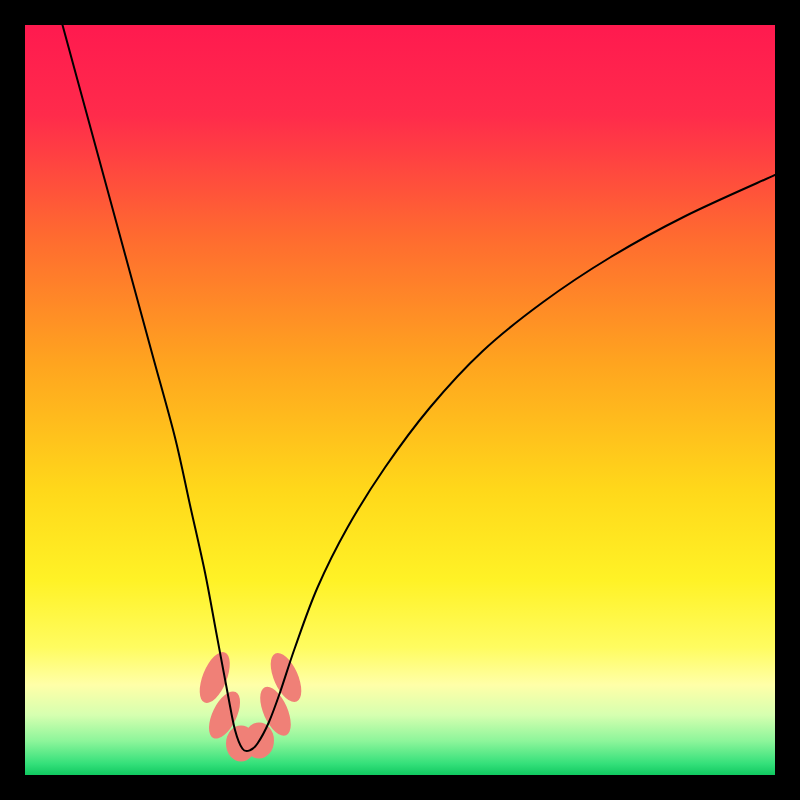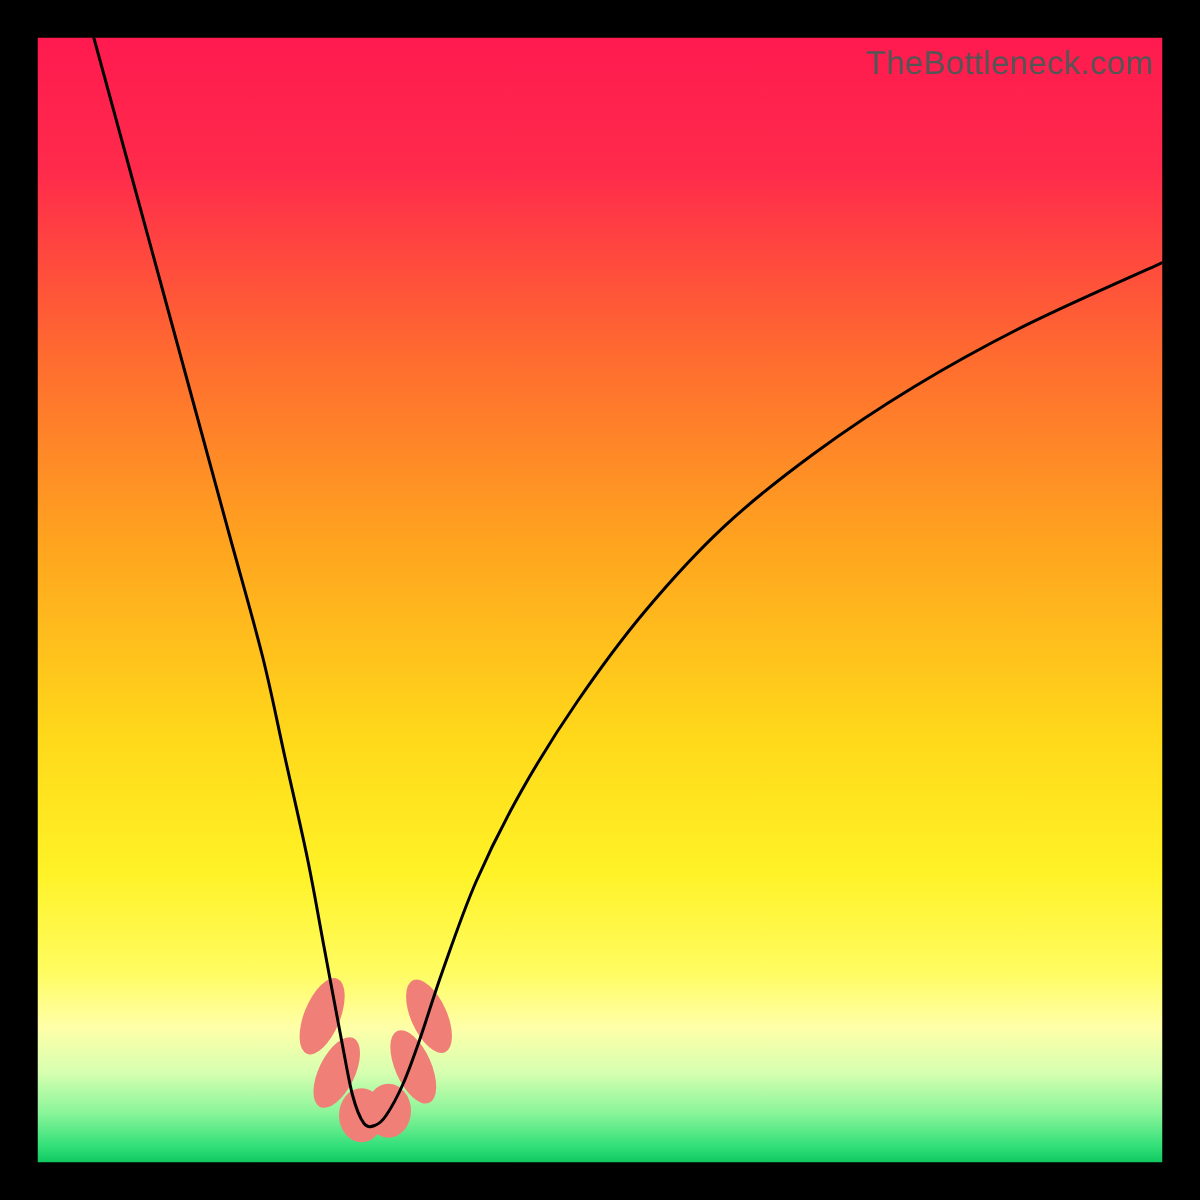--- a/index.html
+++ b/index.html
@@ -65,14 +65,13 @@
     <g id="markers-group">
         <ellipse cx="189.75" cy="652.50" rx="12.00" ry="27.00" fill="#f08077" transform="rotate(22 189.75 652.50)"></ellipse>
         <ellipse cx="199.50" cy="690.00" rx="12.00" ry="25.50" fill="#f08077" transform="rotate(26 199.50 690.00)"></ellipse>
         <ellipse cx="216.00" cy="718.50" rx="15.00" ry="18.00" fill="#f08077"></ellipse>
         <ellipse cx="234.00" cy="715.50" rx="15.00" ry="18.00" fill="#f08077"></ellipse>
         <ellipse cx="250.50" cy="686.25" rx="12.00" ry="26.25" fill="#f08077" transform="rotate(-24 250.50 686.25)"></ellipse>
         <ellipse cx="261.00" cy="652.50" rx="12.00" ry="26.25" fill="#f08077" transform="rotate(-24 261.00 652.50)"></ellipse>
       </g>
     <path id="curve-path" fill="none" d="M 37.50 0.00 C 41.25 13.75, 52.50 55.00, 60.00 82.50 C 67.50 110.00, 75.00 137.50, 82.50 165.00 C 90.00 192.50, 97.50 220.00, 105.00 247.50 C 112.50 275.00, 120.00 302.50, 127.50 330.00 C 135.00 357.50, 143.75 387.50, 150.00 412.50 C 156.25 437.50, 160.00 457.50, 165.00 480.00 C 170.00 502.50, 175.63 526.25, 180.00 547.50 C 184.38 568.75, 187.50 587.50, 191.25 607.50 C 195.00 627.50, 199.38 651.25, 202.50 667.50 C 205.63 683.75, 207.50 695.63, 210.00 705.00 C 212.50 714.38, 215.00 720.38, 217.50 723.75 C 220.00 727.13, 222.50 726.13, 225.00 725.25 C 227.50 724.38, 229.38 723.13, 232.50 718.50 C 235.63 713.88, 240.00 706.00, 243.75 697.50 C 247.50 689.00, 250.63 680.00, 255.00 667.50 C 259.38 655.00, 263.75 640.00, 270.00 622.50 C 276.25 605.00, 283.75 582.50, 292.50 562.50 C 301.25 542.50, 311.25 522.50, 322.50 502.50 C 333.75 482.50, 346.25 462.50, 360.00 442.50 C 373.75 422.50, 388.75 401.88, 405.00 382.50 C 421.25 363.13, 438.75 343.75, 457.50 326.25 C 476.25 308.75, 496.25 293.13, 517.50 277.50 C 538.75 261.88, 561.25 246.88, 585.00 232.50 C 608.75 218.13, 632.50 205.00, 660.00 191.25 C 687.50 177.50, 735.00 156.88, 750.00 150.00" stroke="#000000" stroke-width="2" stroke-linecap="round"></path>
   </svg>
-  <div class="watermark">TheBottleneck.com</div>
 </div>
 
 </body></html>

